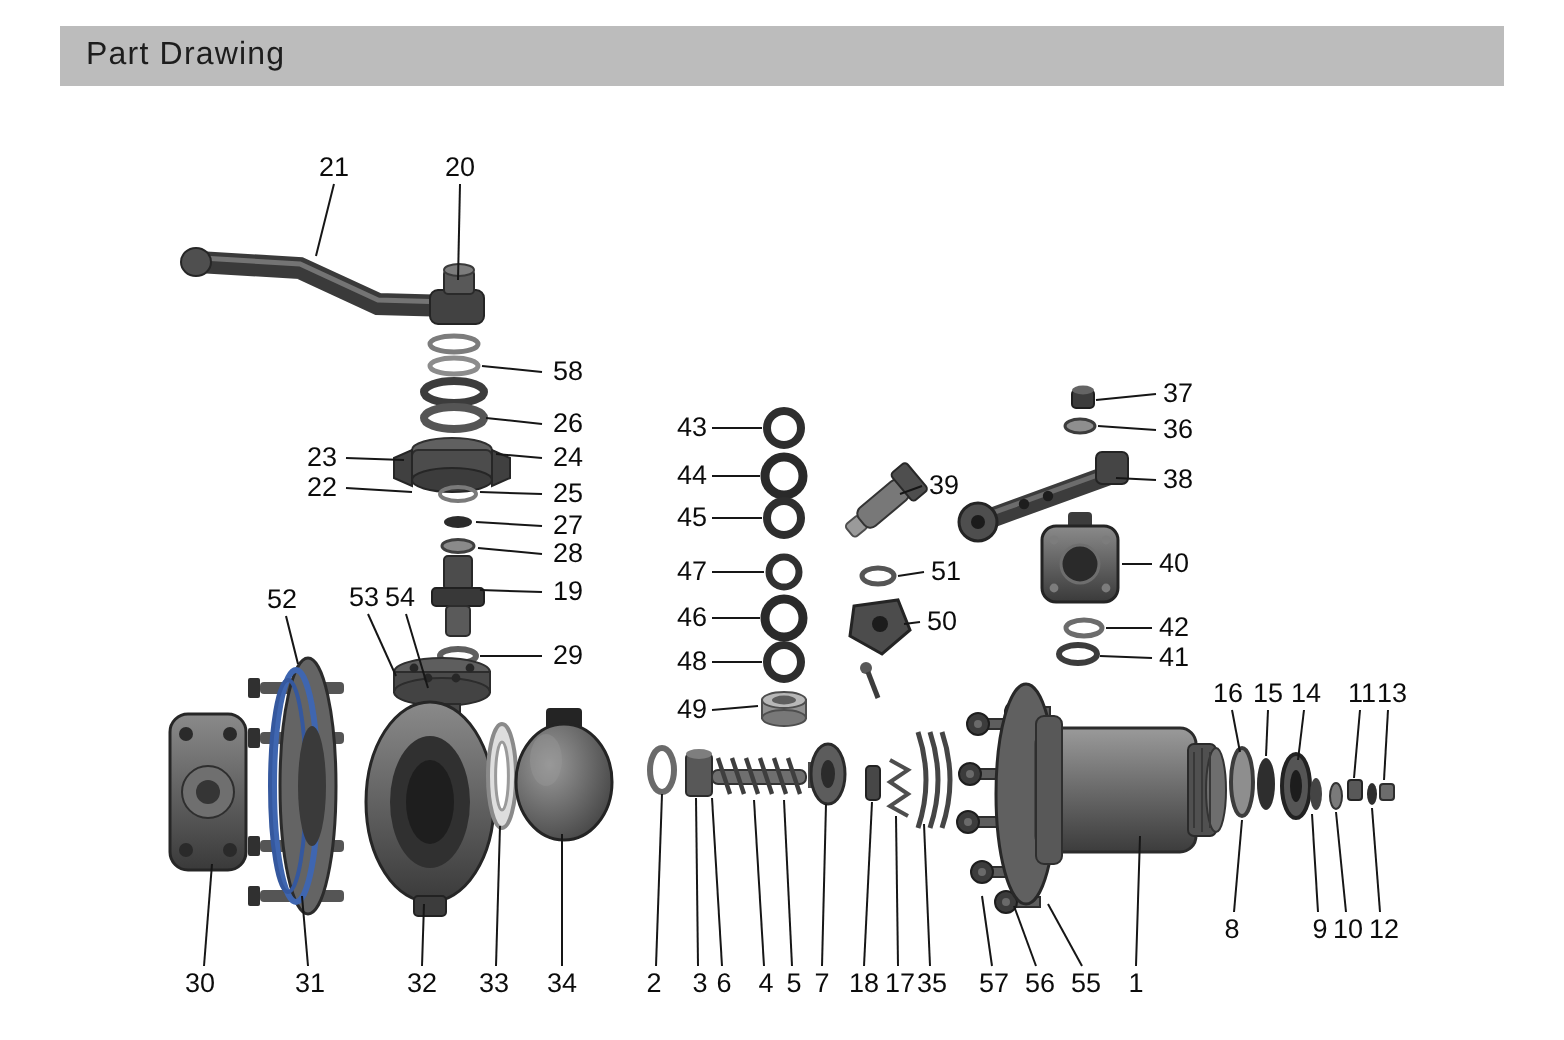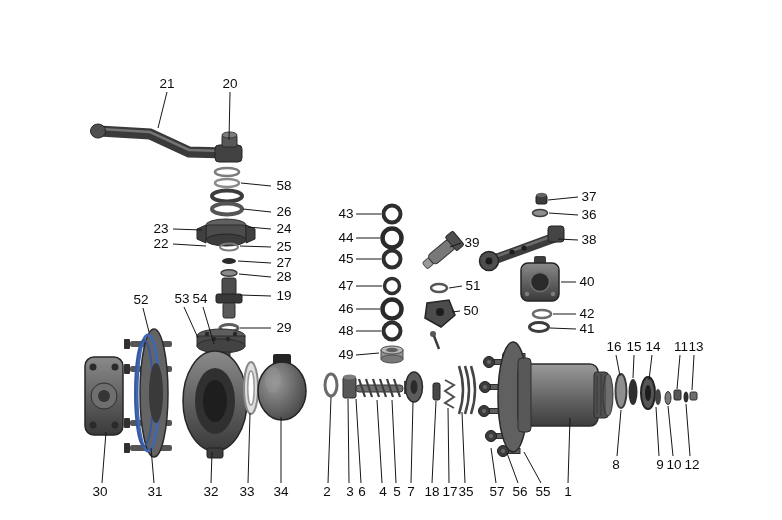--- a/index.html
+++ b/index.html
@@ -10,20 +10,23 @@
   .header-title{font-size:16px;color:#1d1d1d;letter-spacing:.6px}
   .drawing{position:absolute;left:0;top:0;width:782px;height:520px}
   .part-label{font-family:"Liberation Sans",sans-serif;font-size:13.5px;fill:#0c0c0c;text-anchor:middle}
   .leader{stroke:#161616;stroke-width:1}
 </style>
 </head>
 <body>
 
 <div class="page">
 
+  <div class="header-bar" style="background: rgb(188, 188, 188);">
+    <span class="header-title">Part Drawing</span>
+  </div>
 
   <svg class="drawing" width="782" height="520" viewBox="0 0 782 520">
     <defs>
       <linearGradient id="gMetal" x1="0" y1="0" x2="0" y2="1">
         <stop offset="0" stop-color="#8a8a8a"></stop>
           <stop offset="1" stop-color="#3a3a3a"></stop>
       </linearGradient>
       <linearGradient id="gBarrel" x1="0" y1="0" x2="0" y2="1">
         <stop offset="0" stop-color="#9a9a9a"></stop>
           <stop offset="0.5" stop-color="#6a6a6a"></stop>

